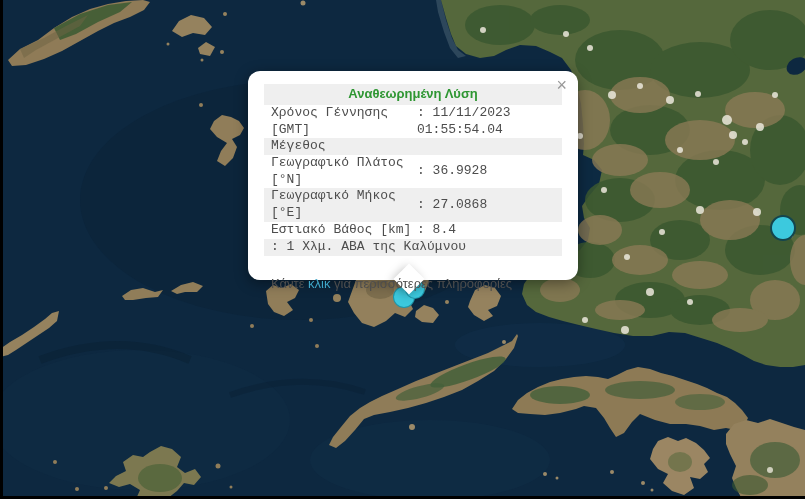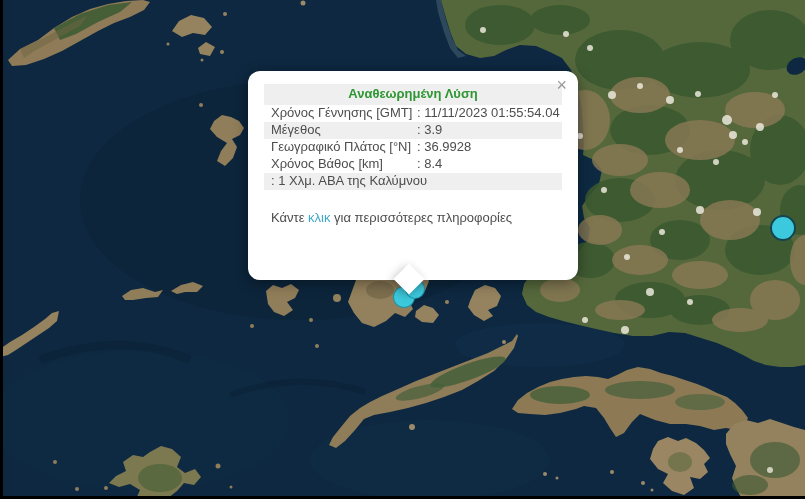--- a/index.html
+++ b/index.html
@@ -22,21 +22,21 @@
   
   .popup{position:absolute;left:248px;top:71px;width:330px;height:209px;background:#fff;
          border-radius:12px;box-shadow:0 3px 14px rgba(0,0,0,.4);z-index:5;box-sizing:border-box;}
   .popup-tail{position:absolute;left:150px;top:197px;width:22px;height:22px;background:#fff;
               transform:rotate(45deg);box-shadow:0 3px 10px rgba(0,0,0,.25);}
   .popup-close{position:absolute;top:5px;right:11px;font-size:18px;line-height:1;color:var(--close);
                cursor:pointer;z-index:7;}
   .popup-content{position:relative;margin:13px 16px 0 16px;font-size:13px;color:var(--text);z-index:6;}
   .popup-title{text-align:center;background:var(--stripe);color:var(--green);font-weight:bold;
                font-size:13px;padding:2px 0;line-height:1.3;}
-  .prow{display:flex;align-items:center;padding-left:7px;line-height:1.28;min-height:17px;}
+  .prow{display:flex;align-items:center;padding-left:7px;line-height:1.28;min-height:17px;font-family:Liberation Mono, monospace;}
   .prow.stripe{background:var(--stripe);}
   .plabel{flex:0 0 146px;}
   .pvalue{flex:1;}
   .popup-footer{margin-top:20px;padding-left:7px;line-height:1.3;}
   .link{color:var(--link);cursor:pointer;}
 </style>
 </head>
 <body>
 
 <div class="stage">
@@ -243,28 +243,31 @@
     <span class="popup-close">×</span>
     <div class="popup-content">
       <div class="popup-title">Αναθεωρημένη Λύση</div>
 
       <div class="prow">
         <span class="plabel">Χρόνος Γέννησης [GMT]</span>
         <span class="pvalue">: 11/11/2023 01:55:54.04</span>
       </div>
       <div class="prow stripe">
         <span class="plabel">Μέγεθος</span>
-        <span class="pvalue">: 3.9</span>
       </div>
       <div class="prow">
         <span class="plabel">Γεωγραφικό Πλάτος [°N]</span>
         <span class="pvalue">: 36.9928</span>
       </div>
+      <div class="prow stripe">
+        <span class="plabel">Γεωγραφικό Μήκος [°E]</span>
+        <span class="pvalue">: 27.0868</span>
+      </div>
       <div class="prow">
-        <span class="plabel">Χρόνος Βάθος [km]</span>
+        <span class="plabel">Εστιακό Βάθος [km]</span>
         <span class="pvalue">: 8.4</span>
       </div>
       <div class="prow stripe">
         <span class="pvalue">: 1 Χλμ. ΑΒΑ της Καλύμνου</span>
       </div>
 
       <div class="popup-footer">
         <span>Κάντε </span><span class="link">κλικ</span><span> για περισσότερες πληροφορίες</span>
       </div>
     </div>

